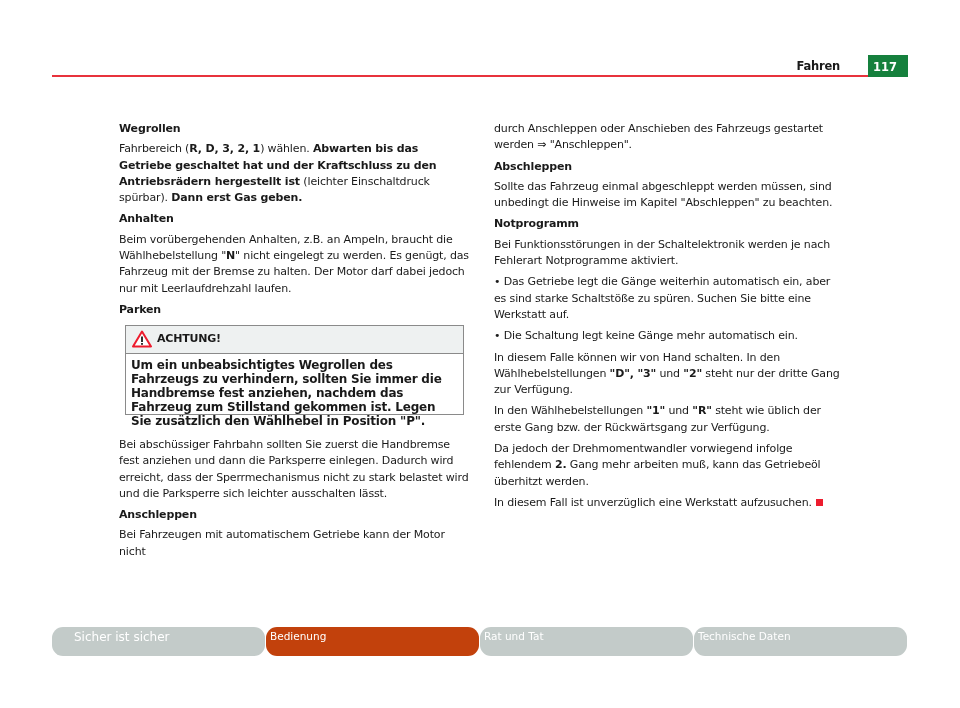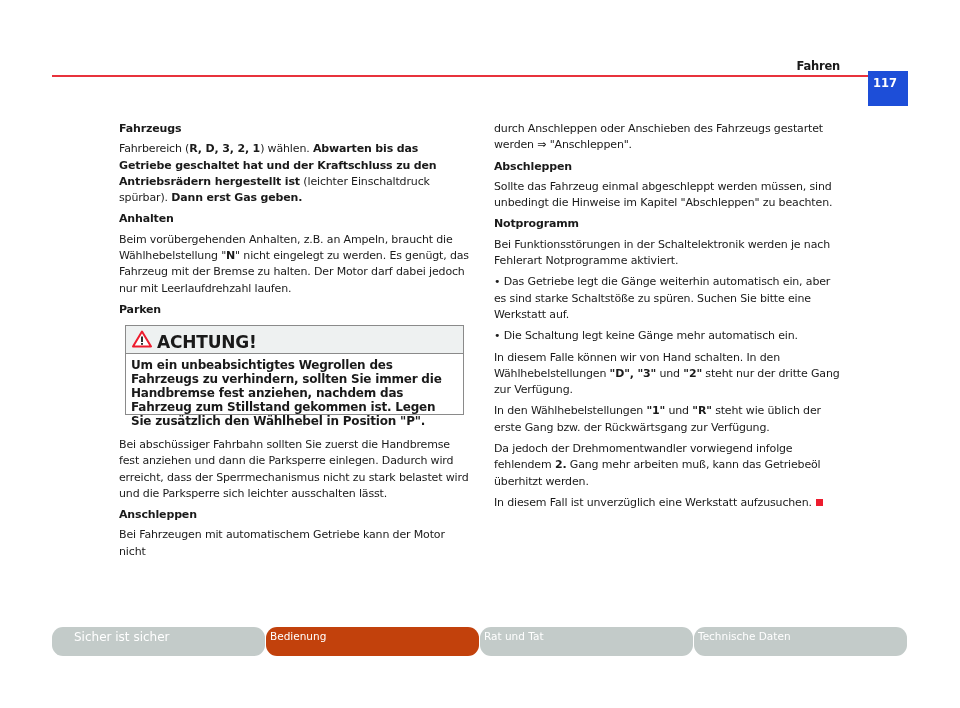--- a/index.html
+++ b/index.html
@@ -2,52 +2,52 @@
 <html><head>
 <meta charset="utf-8">
 <style>
   html, body { margin:0; padding:0; }
   body {
     width:960px; height:708px; background:#ffffff; position:relative; overflow:hidden;
     font-family:"DejaVu Sans", "Liberation Sans", sans-serif; color:#1a1a1a;
   }
   .hdr-line { position:absolute; left:52px; top:75px; width:817px; height:2px; background:#e8323c; }
   .hdr-title { position:absolute; right:120px; top:59px; font-size:11.5px; font-weight:bold; color:#1a1a1a; letter-spacing:-0.2px; }
-  .page-num { position:absolute; left:868px; top:55px; width:40px; height:35px; background:#1d4ed8; color:#fff;
-    font-size:11.5px; font-weight:bold; line-height:24px; text-indent:5px;margin-top:16px; }
+  .page-num { position:absolute; left:868px; top:55px; width:40px; height:22px; background:#15803d; color:#fff;
+    font-size:11.5px; font-weight:bold; line-height:24px; text-indent:5px; }
 
   .col { position:absolute; top:121px; font-size:11px; line-height:16.3px; letter-spacing:-0.15px; }
   .col.left { left:119px; width:350px; }
   .col.right { left:494px; width:350px; }
   .col p { margin:0 0 5px 0; }
   .col h4 { margin:0 0 4px 0; font-size:11px; font-weight:bold; }
   b { font-weight:bold; }
 
   .warn { position:absolute; left:125px; top:325px; width:337px; height:88px; border:1px solid #8a8a8a; background:#fff; }
   .warn-head { height:27px; background:#eef1f1; border-bottom:1px solid #8a8a8a; position:relative; }
   .warn-icon { position:absolute; left:6px; top:4px; width:20px; height:18px; }
-  .warn-title { position:absolute; left:31px; top:6px; font-size:17px; font-weight:bold; letter-spacing:-0.2px; }
+  .warn-title { position:absolute; left:31px; top:6px; font-size:11px; font-weight:bold; letter-spacing:-0.2px; }
   .warn-body { padding:4px 5px 0 5px; font-size:12px; line-height:14px; font-weight:bold; letter-spacing:-0.2px; }
 
   .end-mark { display:inline-block; width:7px; height:7px; background:#ed1c2e; margin-left:4px; vertical-align:0px; }
 
   .footer { position:absolute; top:627px; height:29px; left:52px; display:flex; }
   .tab { height:29px; font-size:10.5px; line-height:14px; padding:2px 4px; box-sizing:border-box; color:#fff; margin-right:1px;border-radius:11px; }
   .tab.grey { background:#c3cbc9; }
   .tab.red { background:#c2410c; }
 </style>
 </head>
 <body>
 
 <div class="hdr-line"></div>
 <div class="hdr-title">Fahren</div>
 <div class="page-num">117</div>
 
 <div class="col left">
-  <h4>Fahrzeugs</h4>
+  <h4>Wegrollen</h4>
   <p><span>Fahrbereich (</span><b>R, D, 3, 2, 1</b><span>) wählen. </span><b>Abwarten bis das Getriebe geschaltet hat und der Kraftschluss zu den Antriebsrädern hergestellt ist</b><span> (leichter Einschaltdruck spürbar). </span><b>Dann erst Gas geben.</b></p>
 
   <h4>Anhalten</h4>
   <p><span>Beim vorübergehenden Anhalten, z.B. an Ampeln, braucht die Wählhebelstellung "</span><b>N</b><span>" nicht eingelegt zu werden. Es genügt, das Fahrzeug mit der Bremse zu halten. Der Motor darf dabei jedoch nur mit Leerlaufdrehzahl laufen.</span></p>
 
   <h4>Parken</h4>
 </div>
 
 <div class="warn">
   <div class="warn-head">

